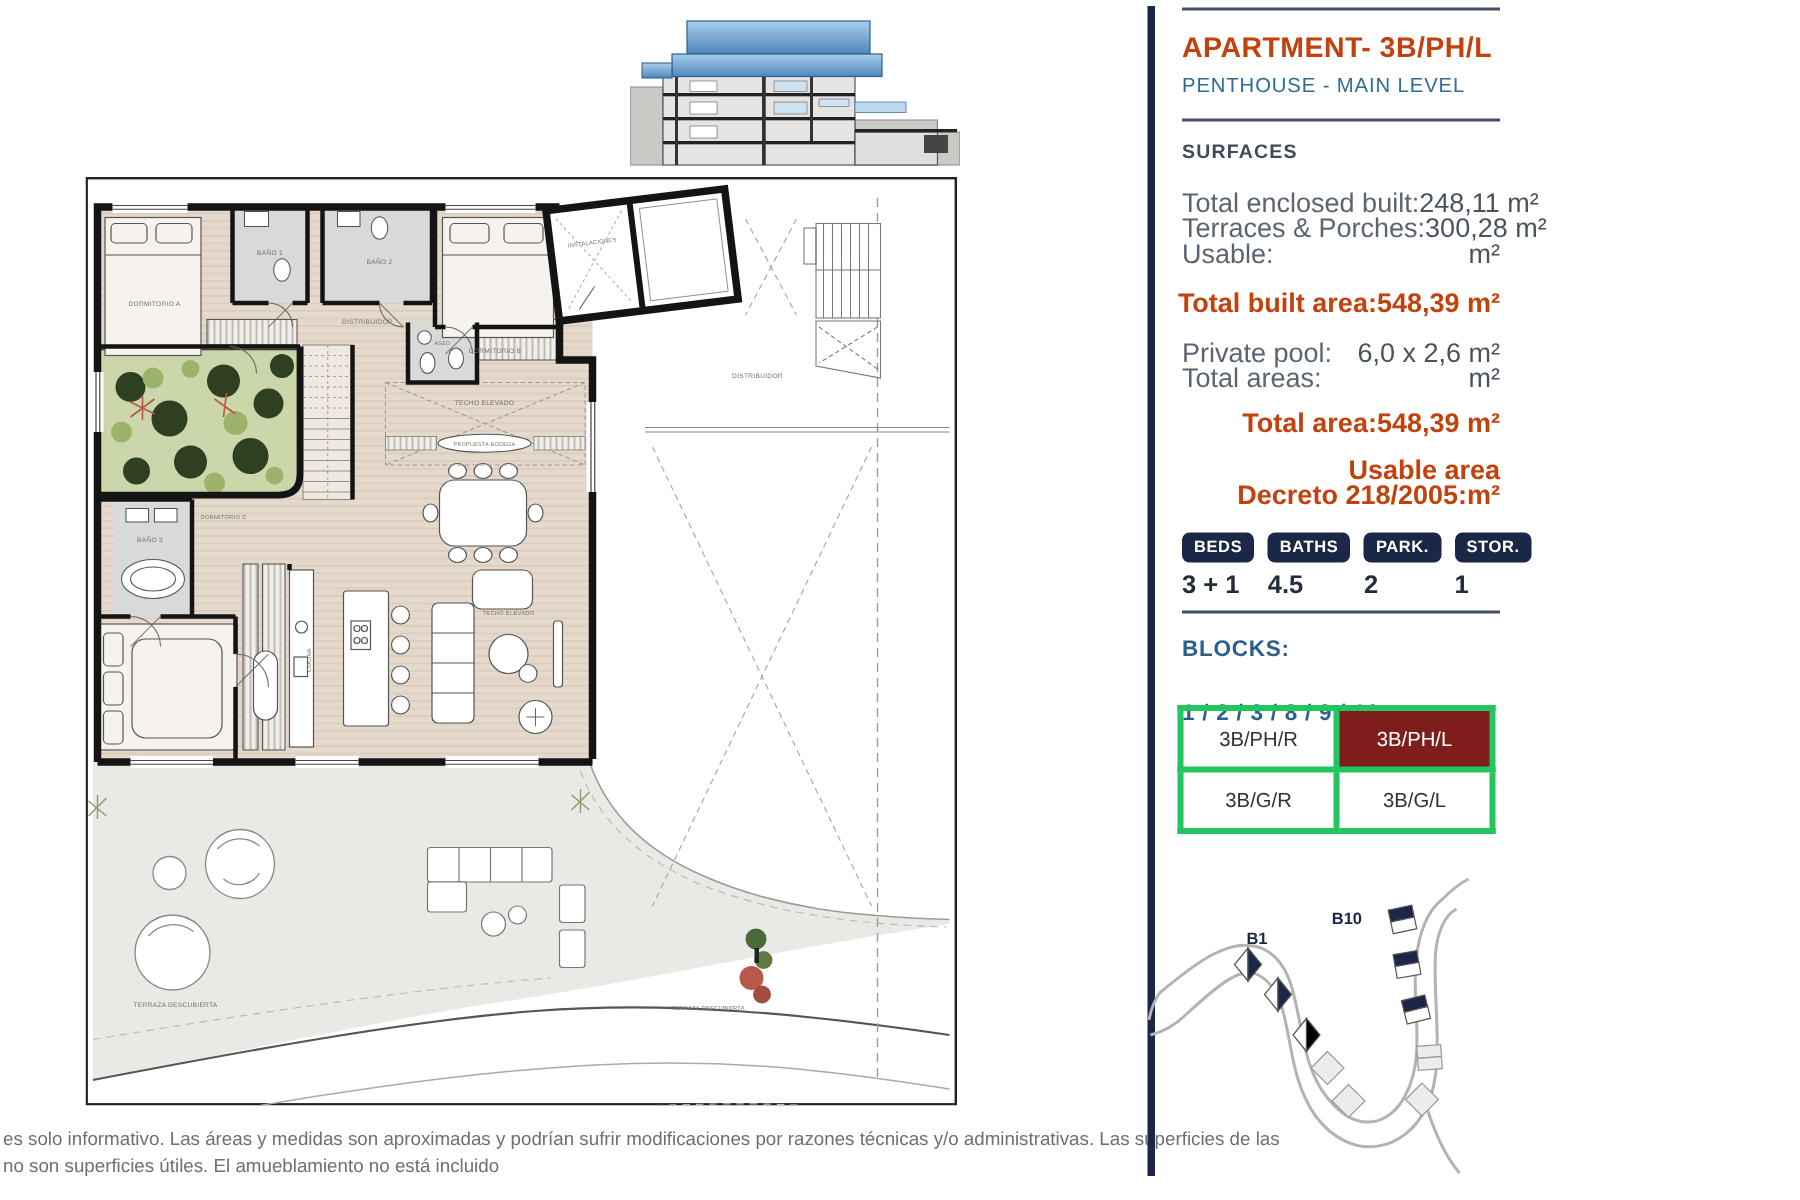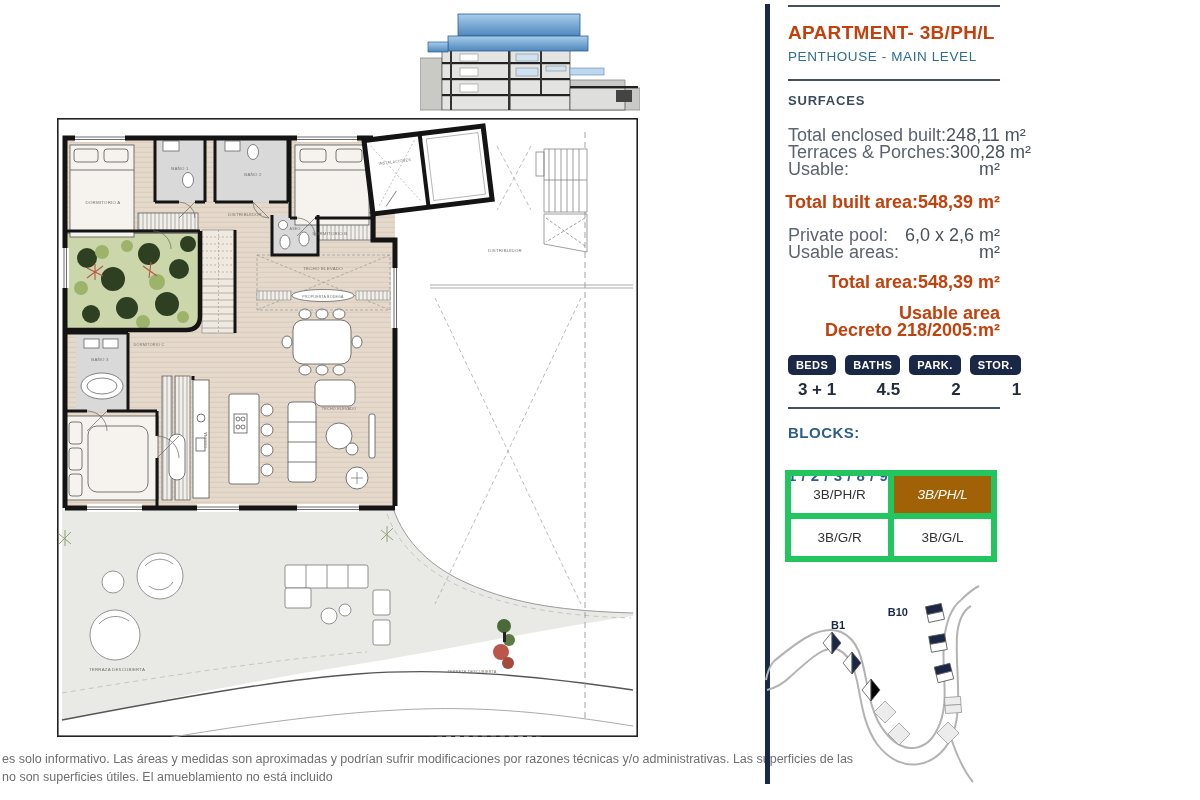--- a/index.html
+++ b/index.html
@@ -12,30 +12,30 @@
   .panel{position:absolute;left:788px;top:0;width:212px;height:800px;}
   .hline{position:absolute;left:0;width:212px;height:2px;background:#445061;}
   .title{position:absolute;left:0;top:22px;font-size:19px;font-weight:700;color:#c2410c;letter-spacing:.3px;white-space:nowrap;}
   .subtitle{position:absolute;left:0;top:49px;font-size:13.5px;color:#2e6e91;letter-spacing:.6px;white-space:nowrap;}
   .sect{position:absolute;left:0;top:93px;font-size:13px;font-weight:700;color:#3d4b5c;letter-spacing:.8px;}
   .srow{position:absolute;left:0;width:212px;display:flex;justify-content:space-between;
         font-size:18px;color:#5b6470;line-height:16px;white-space:nowrap;}
   .srow .v{color:#4a525e;}
   .srow.bold, .srow.bold .v{font-weight:700;color:#c2410c;justify-content:flex-end;}
   .badges{position:absolute;left:0;top:355px;display:flex;gap:9px;}
-  .bcol{display:flex;flex-direction:column;align-items:flex-end;}
+  .bcol{display:flex;flex-direction:column;align-items:flex-start;}
   .badge{background:#1b2747;color:#fff;font-size:11px;font-weight:700;letter-spacing:.4px;
          padding:4px 8px;border-radius:5px;line-height:12px;}
   .bval{margin-top:5px;font-size:17px;font-weight:700;color:#232c3b;}
   .blocksT{position:absolute;left:0;top:424px;font-size:15px;font-weight:600;color:#2d5f8a;letter-spacing:.5px;}
   .blocksL{position:absolute;left:0;top:444px;font-size:15px;font-weight:600;color:#2d5f8a;letter-spacing:.5px;margin-top:23px;}
   table.units{position:absolute;left:-3px;top:470px;border-collapse:collapse;}
-  table.units td{width:102px;height:35px;border:6px solid #22c55e;text-align:center;
+  table.units td{width:102px;height:35px;border:4px solid #22c55e;text-align:center;
                  font-size:13.5px;color:#333;cursor:pointer;}
-  table.units td.sel{background:#a16207;color:#fff;font-style:italic;}
+  table.units td.sel{background:#7f1d1d;color:#fff;}
 
   
   .foot{position:absolute;left:2px;color:#6f6f6f;font-size:12.5px;white-space:nowrap;}
 
   svg text{font-family:"Liberation Sans",sans-serif;}
   .rl{fill:#77726c;font-size:4.4px;text-anchor:middle;letter-spacing:.2px;}
 </style>
 </head>
 <body>
 
@@ -420,21 +420,21 @@
     <div class="srow bold" style="top:194px;">
       <span>Total built area:</span>
       <span class="v">548,39 m²</span>
     </div>
 
     <div class="srow" style="top:227px;">
       <span>Private pool:</span>
       <span class="v">6,0 x 2,6 m²</span>
     </div>
     <div class="srow" style="top:244px;">
-      <span>Usable areas:</span>
+      <span>Total areas:</span>
       <span class="v">m²</span>
     </div>
 
     <div class="srow bold" style="top:274px;">
       <span>Total area:</span>
       <span class="v">548,39 m²</span>
     </div>
 
     <div class="srow bold" style="top:305px;">
       <span>Usable area</span>

